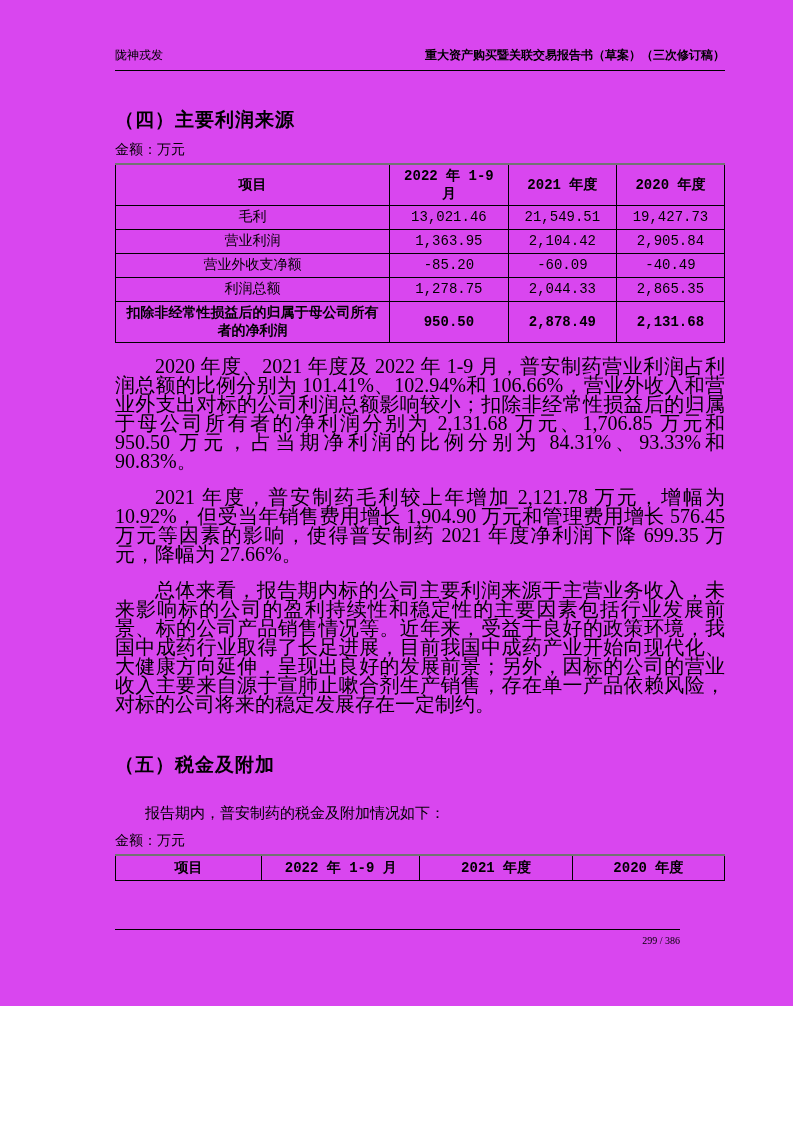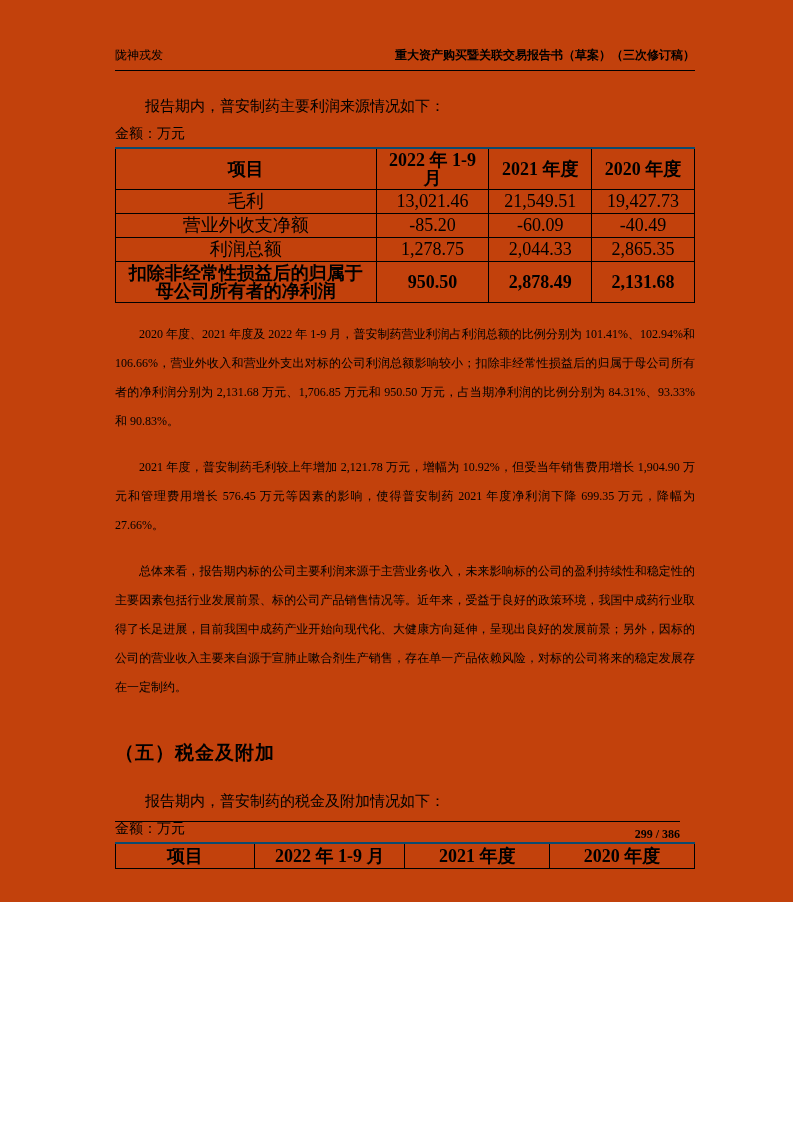--- a/index.html
+++ b/index.html
@@ -1,25 +1,25 @@
 <!DOCTYPE html>
 <html><head>
 <meta charset="utf-8">
 <style>
   * { box-sizing: border-box; }
   html, body { margin: 0; padding: 0; background: #ffffff; }
   .page {
     position: relative;
     width: 793px;
-    height: 902px;
+    height: 1006px;
     margin: 0 auto;
-    background: #c2410c;
+    background: #d946ef;
     color: #000000;
     font-family: "Liberation Serif", "DejaVu Serif", serif;
-    padding: 48px 98px 0 115px;
+    padding: 48px 68px 0 115px;
     overflow: hidden;
   }
   .doc-header {
     display: flex;
     justify-content: space-between;
     align-items: flex-end;
     border-bottom: 1px solid #000;
     padding-bottom: 6px;
     font-size: 12px;
     line-height: 1.3;
@@ -38,67 +38,68 @@
     text-indent: 2em;
     line-height: 22px;
   }
   .unit-note {
     font-size: 14px;
     margin: 8px 0 4px 0;
   }
   table.data-table {
     width: 100%;
     border-collapse: collapse;
-    font-size: 18px;
-    border-top: 2px solid #0c4a6e;
+    font-size: 14px;
+    border-top: 2px solid #737373;
+    font-family: Liberation Mono, monospace;
   }
   table.data-table th, table.data-table td {
     border: 1px solid #000;
     padding: 2px 6px;
     height: 24px;
     text-align: center;
     vertical-align: middle;
     line-height: 18px;
   }
   table.data-table th { font-weight: bold; }
   tr.bold-row td { font-weight: bold; }
   p.body-para {
-    font-size: 12px;
-    line-height: 29px;
+    font-size: 20px;
+    line-height: 19px;
     text-align: justify;
     text-indent: 2em;
     margin: 17px 0 0 0;
   }
   p.body-para:first-of-type { margin-top: 14px; }
   .section5-title { margin-top: 38px; }
   table.stub-table th { height: 26px; }
   .doc-footer {
     position: absolute;
     left: 115px;
     right: 113px;
     bottom: 60px;
     border-top: 1px solid #000;
     padding-top: 5px;
     text-align: right;
-    font-size: 12px;
-    font-weight: bold;
+    font-size: 10px;
+    font-weight: normal;
   }
 </style>
 </head>
 <body>
 
 <div class="page">
 
   <header class="doc-header">
     <span class="hdr-left">陇神戎发</span>
     <span class="hdr-right">重大资产购买暨关联交易报告书（草案）（三次修订稿）</span>
   </header>
 
+  <h1 class="section-title">（四）主要利润来源</h1>
 
-  <p class="intro">报告期内，普安制药主要利润来源情况如下：</p>
 
   <div class="unit-note">金额：万元</div>
 
   <table class="data-table">
     <colgroup>
       <col style="width:45%">
         <col style="width:19.5%">
         <col style="width:17.75%">
         <col style="width:17.75%">
     </colgroup>
@@ -109,20 +110,26 @@
         <th>2021 年度</th>
         <th>2020 年度</th>
       </tr>
     </thead>
     <tbody>
       <tr>
         <td>毛利</td>
         <td>13,021.46</td>
         <td>21,549.51</td>
         <td>19,427.73</td>
+      </tr>
+      <tr>
+        <td>营业利润</td>
+        <td>1,363.95</td>
+        <td>2,104.42</td>
+        <td>2,905.84</td>
       </tr>
       <tr>
         <td>营业外收支净额</td>
         <td>-85.20</td>
         <td>-60.09</td>
         <td>-40.49</td>
       </tr>
       <tr>
         <td>利润总额</td>
         <td>1,278.75</td>

